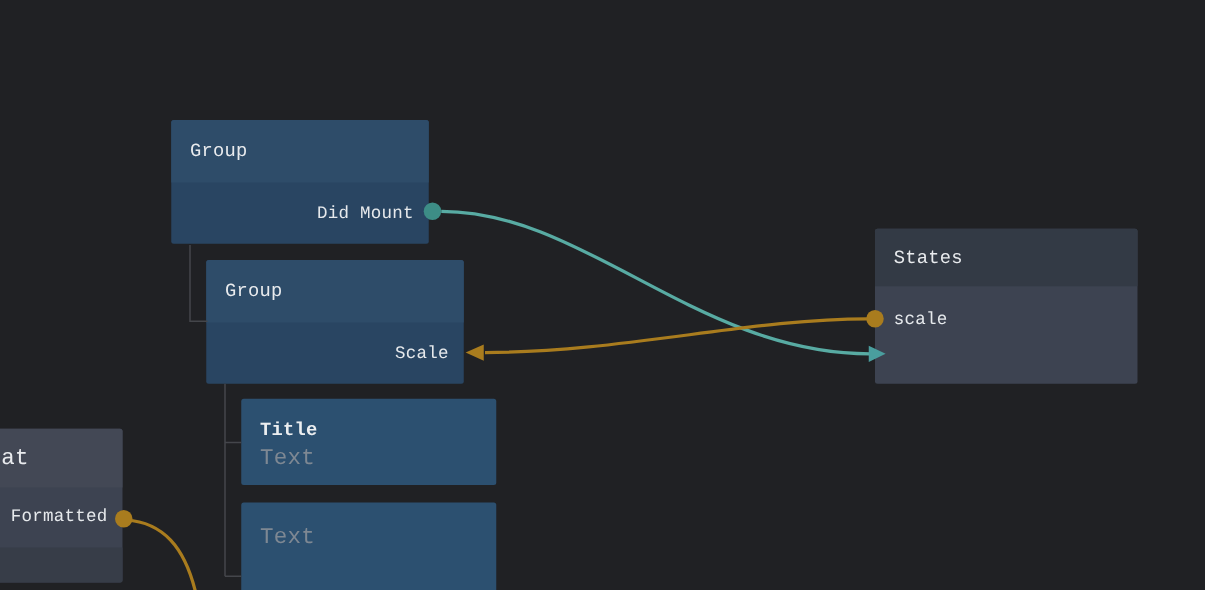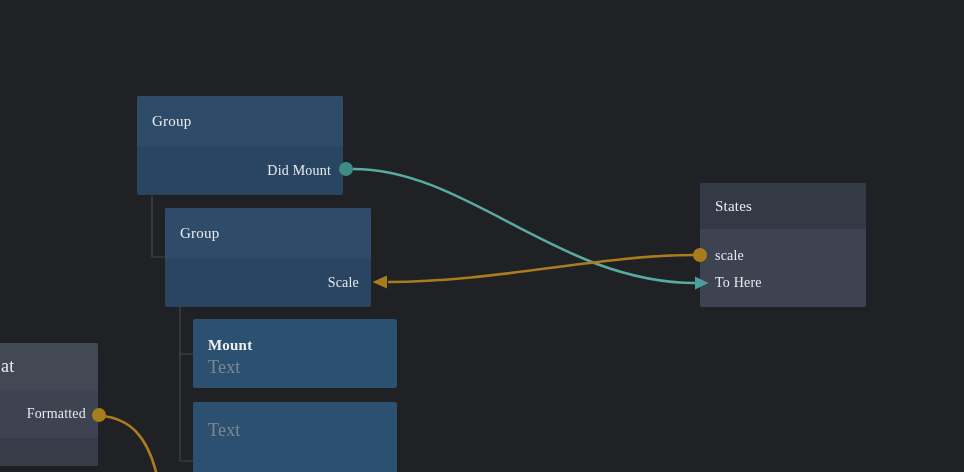--- a/index.html
+++ b/index.html
@@ -1,18 +1,18 @@
 <!DOCTYPE html>
 <html><head>
 <meta charset="utf-8">
 <style>
   html,body{margin:0;padding:0;background:#202124;}
   .canvas{
     position:relative;width:964px;height:472px;background:#202124;
-    overflow:hidden;font-family:Liberation Serif, serif;
+    overflow:hidden;font-family:Liberation Mono, monospace;
     -webkit-font-smoothing:antialiased;
   }
   .node{position:absolute;border-radius:2px;box-sizing:border-box;}
   
   .node.blue{background:#294562;}
   .node.blue .n-header{
     height:50px;background:#2e4c69;display:flex;align-items:center;
     padding:0 15px;border-radius:2px 2px 0 0;
   }
   .n-title{color:#e9ebee;font-size:15px;letter-spacing:.2px;}
@@ -54,36 +54,33 @@
 
   <div class="node blue" style="left:165px;top:208px;width:206px;height:99px">
     <div class="n-header">
       <span class="n-title">Group</span>
     </div>
     <div class="n-body port-row right">
       <span>Scale</span>
     </div>
   </div>
 
-  <div class="node gray" style="left:700px;top:183px;width:166px;height:124px">
+  <div class="node gray" style="left:700px;top:183px;width:210px;height:124px">
     <div class="n-header">
       <span class="n-title">States</span>
     </div>
     <div class="rows">
       <div class="port-row left">
         <span>scale</span>
       </div>
-      <div class="port-row left">
-        <span>To Here</span>
-      </div>
     </div>
   </div>
 
   <div class="node solid" style="left:193px;top:319px;width:204px;height:69px">
-    <div class="t">Mount</div>
+    <div class="t">Title</div>
     <div class="s">Text</div>
   </div>
 
   <div class="node solid" style="left:193px;top:402px;width:204px;height:117px">
     <div class="s">Text</div>
   </div>
 
   <div class="node gray" style="left:-62px;top:343px;width:160px;height:123px">
     <div class="n-header sel" style="height:47px">
       <span class="n-title" style="position:absolute;left:63px;font-size:18px">at</span>

